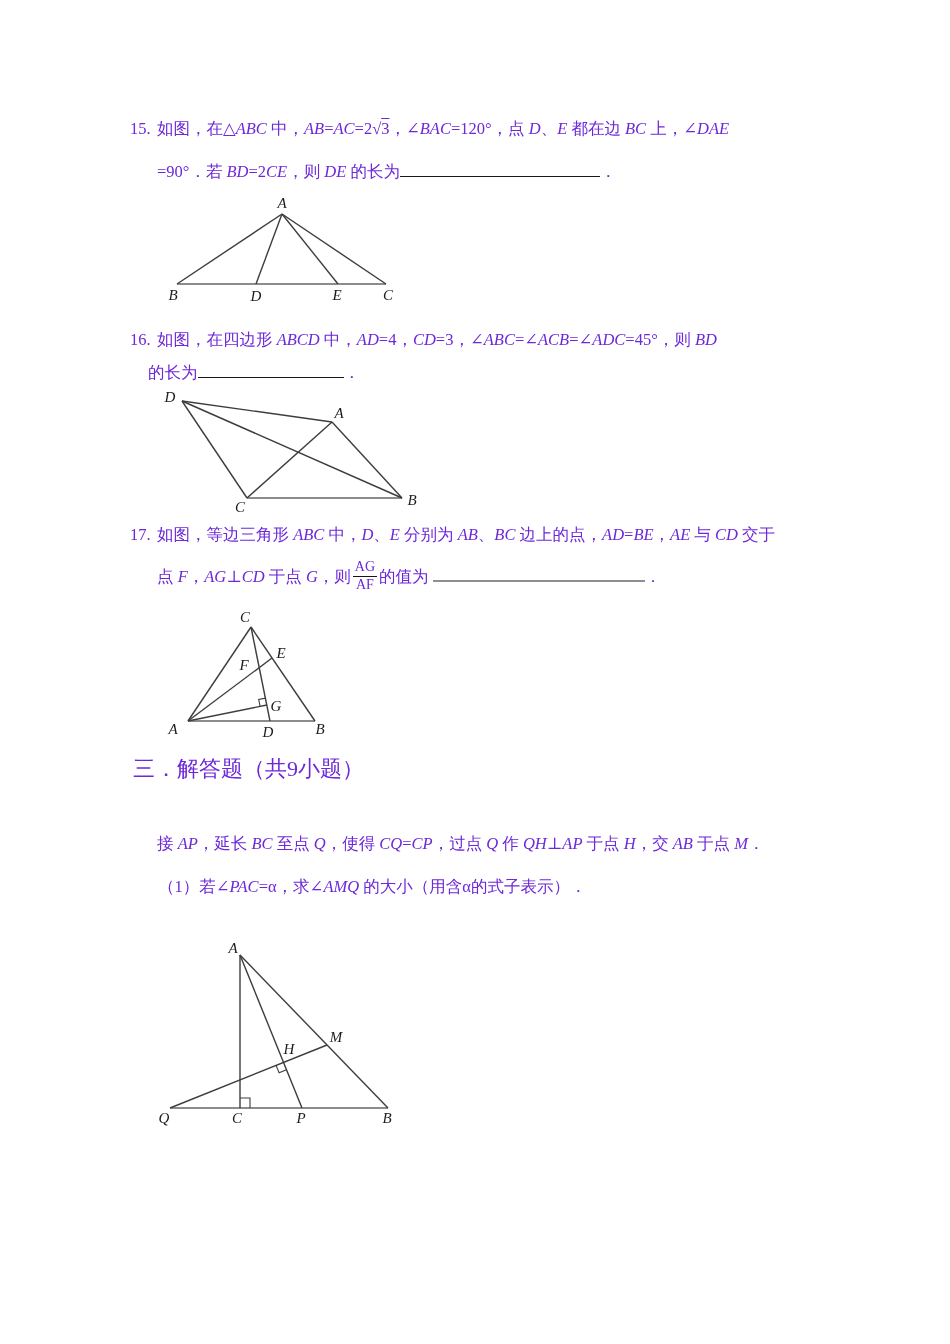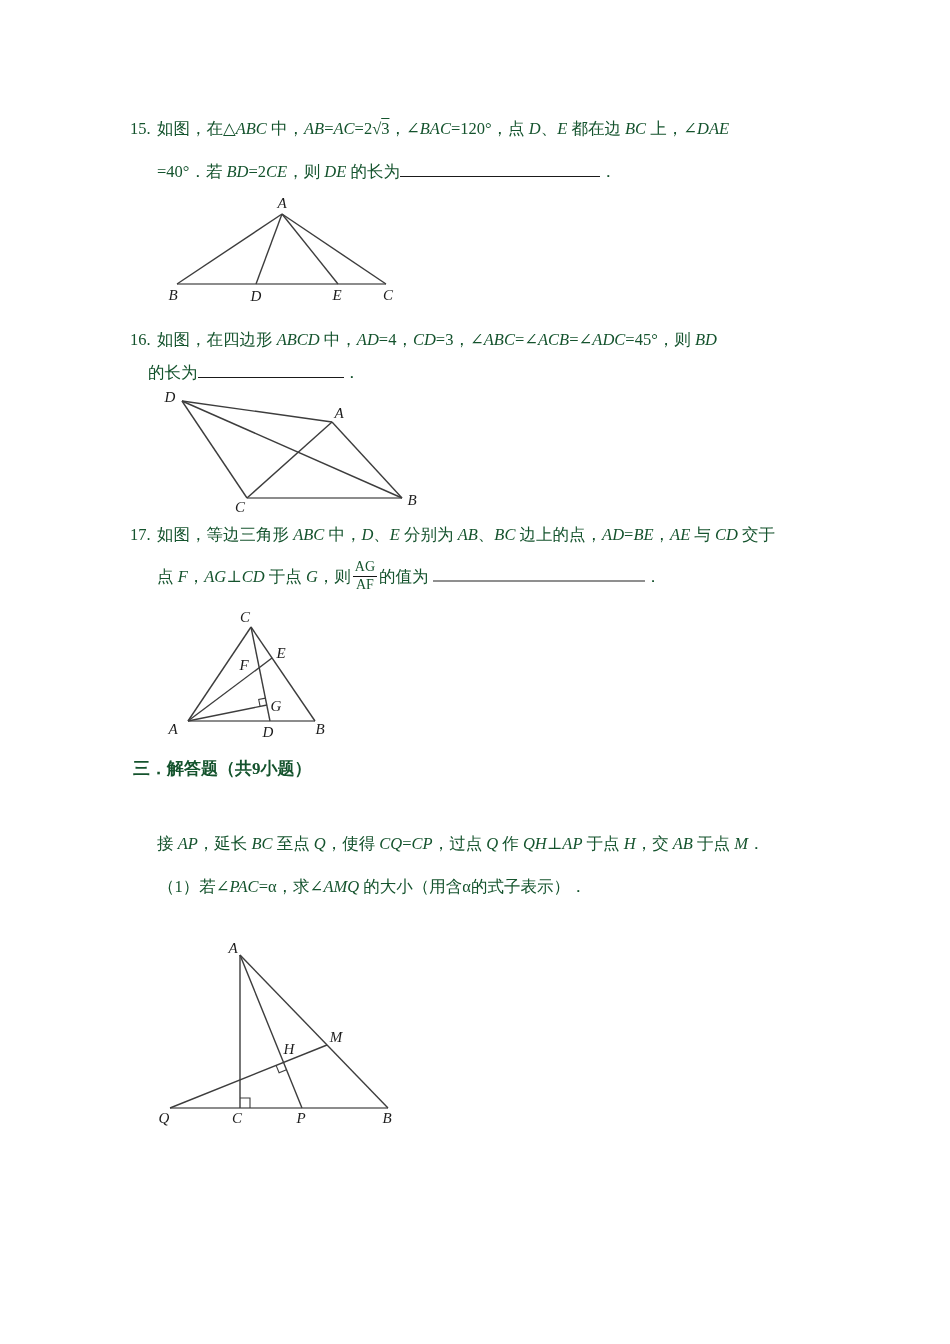--- a/index.html
+++ b/index.html
@@ -1,43 +1,43 @@
 <!DOCTYPE html>
 <html><head>
 <meta charset="utf-8">
 <style>
   html,body { margin:0; padding:0; background:#ffffff; }
   .page {
     position:relative; width:878px; height:1344px; background:#ffffff;
-    font-family:"Liberation Serif","DejaVu Serif",serif; color:#14532d;
+    font-family:"Liberation Serif","DejaVu Serif",serif; color:#6d28d9;
     overflow:hidden;
   }
   .tline { position:absolute; font-size:16.5px; line-height:22px; white-space:nowrap; }
-  .hdr  { font-weight:bold; font-size:17px; }
+  .hdr  { font-weight:normal; font-size:22px; }
   .pnum { display:inline-block; width:27px; }
   .it   { font-style:italic; }
   .ov   { text-decoration:overline; }
   .ul   { display:inline-block; height:14px; border-bottom:1.5px solid #1a1a1a; vertical-align:baseline; }
   .gul  { border-bottom:2.5px solid #8f8f8f; }
   .frac { display:inline-block; vertical-align:middle; text-align:center; line-height:1.05; font-size:14px; margin:0 2px; position:relative; top:-2px; }
   .fn   { display:block; border-bottom:1px solid #141414; padding:0 2px 1px; }
   .fd   { display:block; padding-top:1px; }
   svg   { position:absolute; overflow:visible; }
   .dline { stroke:#3d3d3d; stroke-width:1.4; fill:none; }
   .bline { stroke:#8c8c8c; stroke-width:2; fill:none; }
   .ra    { stroke:#3d3d3d; stroke-width:1.1; fill:none; }
   .vlabel { font-family:"Liberation Serif","DejaVu Serif",serif; font-size:15px; font-style:italic; fill:#1c1c1c; }
 </style>
 </head>
 <body>
 
 <div class="page">
 
   <div class="tline" style="left:130px;top:118px"><span class="pnum">15.</span><span><span>如图，在△</span><span class="it">ABC</span><span> 中，</span><span class="it">AB</span><span>=</span><span class="it">AC</span><span>=2</span><span>√</span><span class="ov">3</span><span>，∠</span><span class="it">BAC</span><span>=120°，点 </span><span class="it">D</span><span>、</span><span class="it">E</span><span> 都在边 </span><span class="it">BC</span><span> 上，∠</span><span class="it">DAE</span></span></div>
-  <div class="tline" style="left:157px;top:161px"><span><span>=40°．若 </span><span class="it">BD</span><span>=2</span><span class="it">CE</span><span>，则 </span><span class="it">DE</span><span> 的长为</span><span class="ul" style="width: 200px;"></span><span>．</span></span></div>
+  <div class="tline" style="left:157px;top:161px"><span><span>=90°．若 </span><span class="it">BD</span><span>=2</span><span class="it">CE</span><span>，则 </span><span class="it">DE</span><span> 的长为</span><span class="ul" style="width: 200px;"></span><span>．</span></span></div>
 
   <svg style="left:140px;top:192px" width="270" height="115" viewBox="0 0 270 115">
     <line class="bline" x1="37" y1="92" x2="246" y2="92"></line>
     <line class="dline" x1="142" y1="22" x2="37" y2="92"></line>
     <line class="dline" x1="142" y1="22" x2="116" y2="92"></line>
     <line class="dline" x1="142" y1="22" x2="198" y2="92"></line>
     <line class="dline" x1="142" y1="22" x2="246" y2="92"></line>
     <text class="vlabel" x="142" y="16" text-anchor="middle">A</text>
     <text class="vlabel" x="33" y="108" text-anchor="middle">B</text>
     <text class="vlabel" x="116" y="109" text-anchor="middle">D</text>

